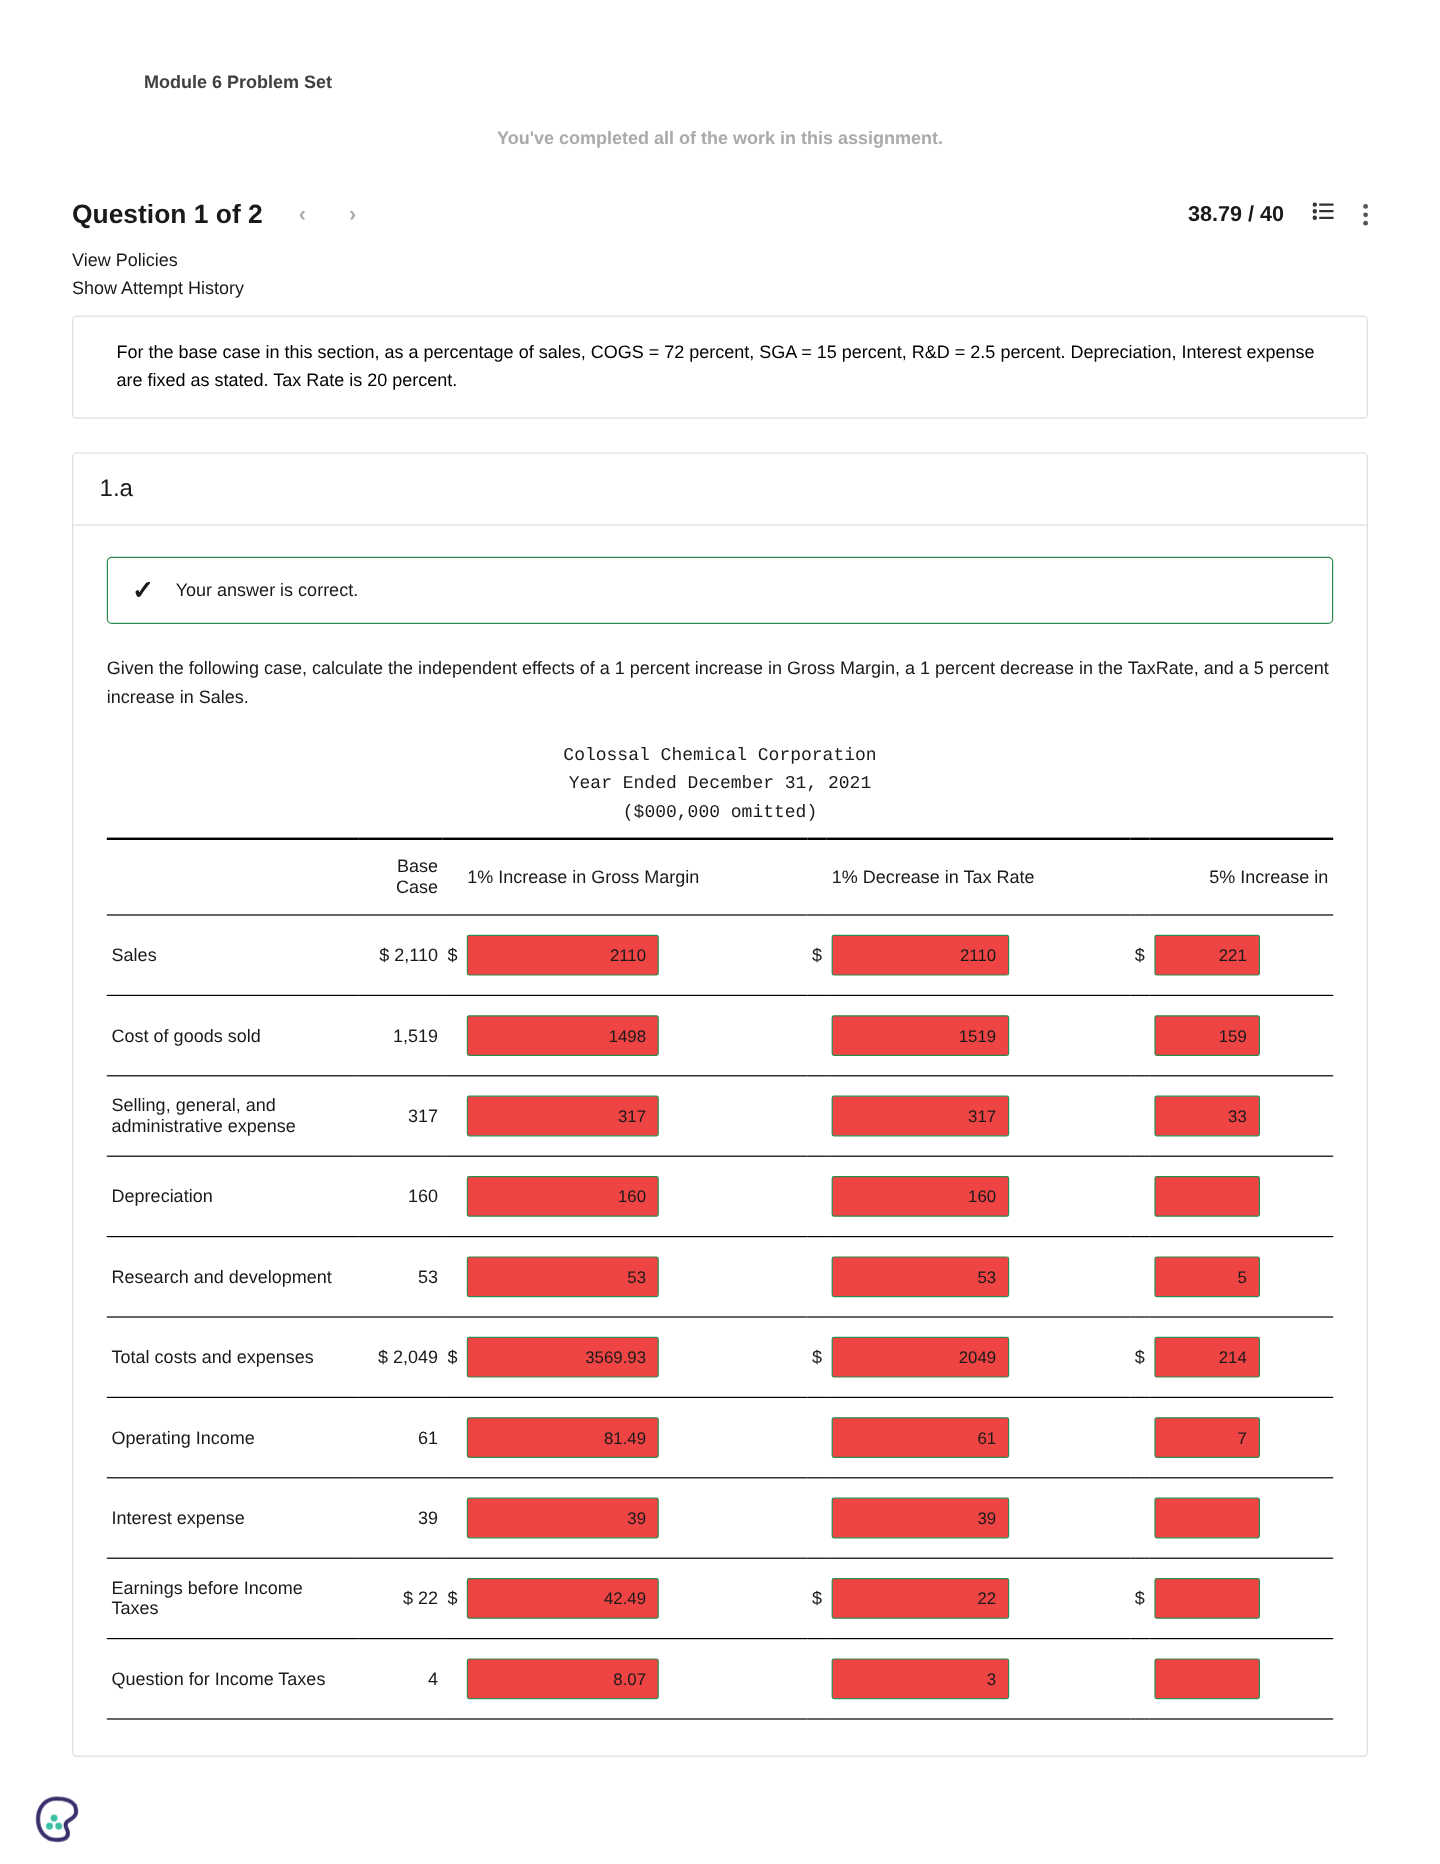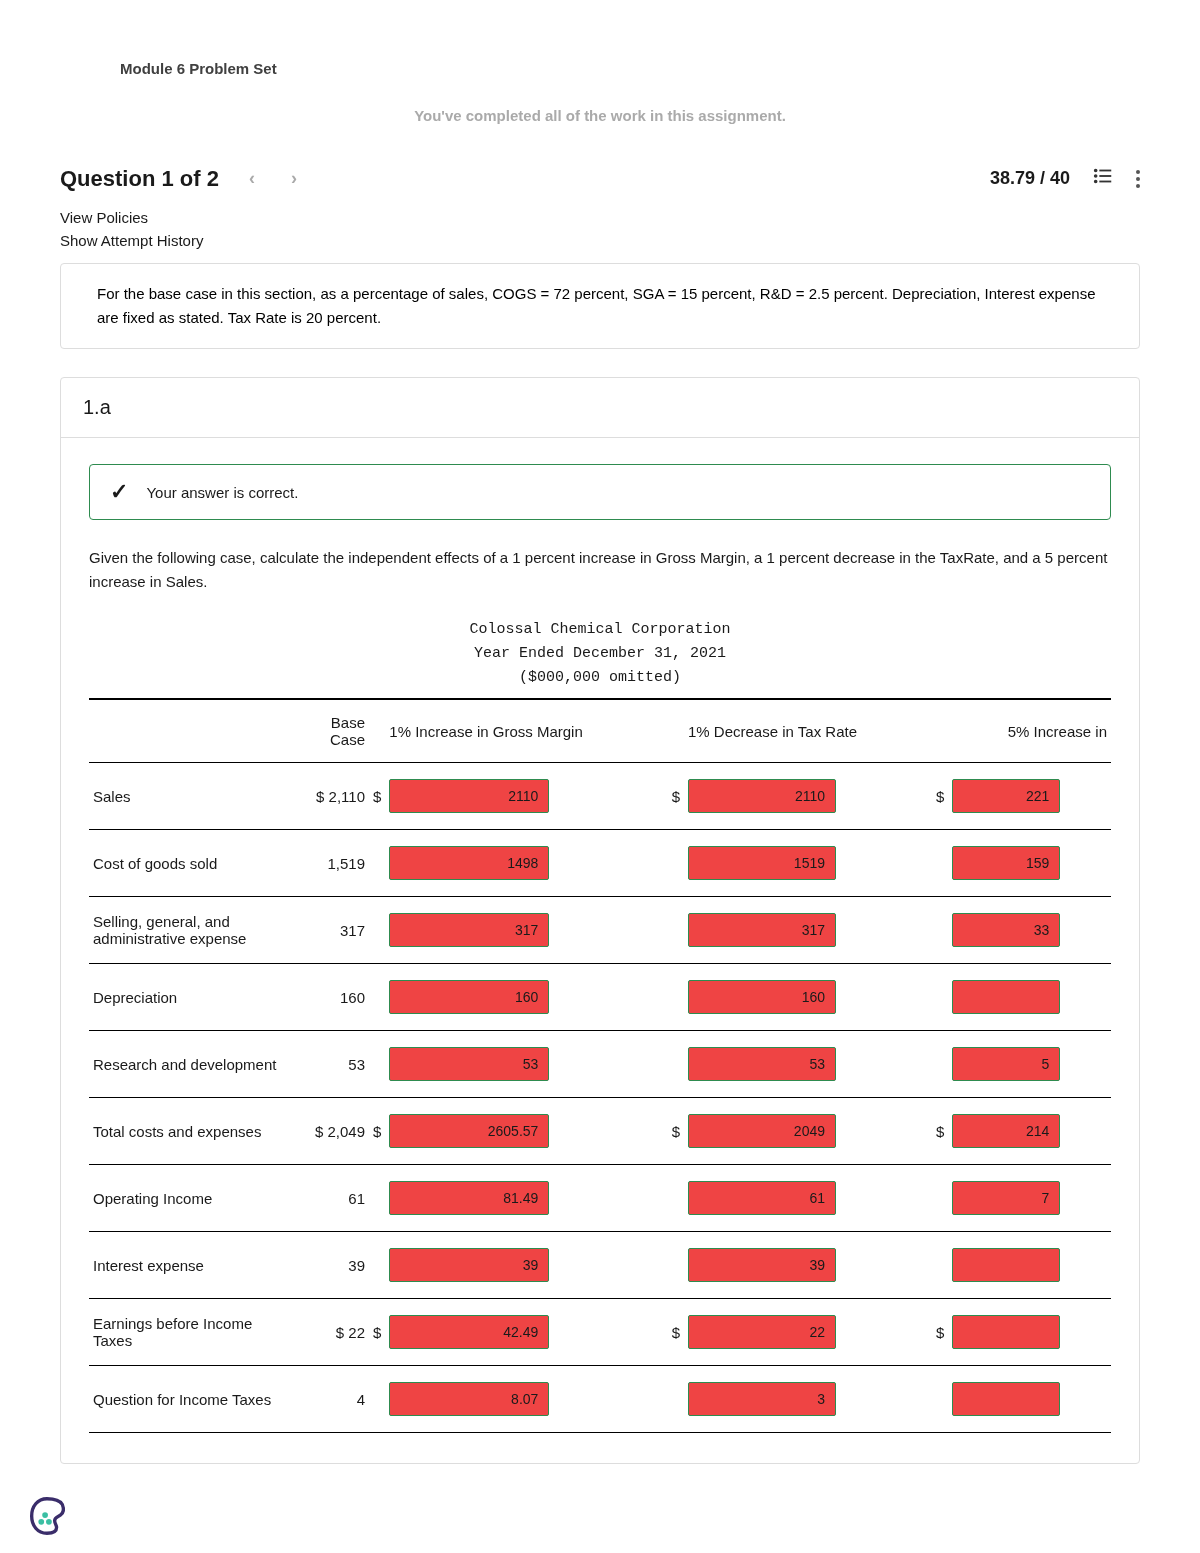--- a/index.html
+++ b/index.html
@@ -45,21 +45,21 @@
   .base { width:70px; text-align:right; padding-right:8px;}
   .dollar { width:16px; text-align:left;}
   .inputcell { }
   .fakeinput {
     border:1.5px solid #2e8b4f; border-radius:2px; height:34px; padding:0 10px;
     display:flex; align-items:center; justify-content:flex-end; background:#ef4444;
     font-size:14px;
   }
   .col-gm .fakeinput { width:160px;}
   .col-tr .fakeinput { width:148px;}
-  .col-si .fakeinput { width:108px;}
+  .col-si .fakeinput { width:88px;}
   .corner-badge {
     position: fixed; left:24px; bottom:14px; width:46px; height:46px;
     display:flex; align-items:center; justify-content:center;
   }
   .corner-badge svg { width:46px; height:46px; }
 </style>
 </head>
 <body>
 
 <div class="wrap">
@@ -203,21 +203,21 @@
               <td class="dollar"></td>
               <td class="inputcell col-si">
                 <div class="fakeinput">5</div>
               </td>
             </tr>
             <tr>
               <td class="rowlabel">Total costs and expenses</td>
               <td class="base">$ 2,049</td>
               <td class="dollar">$</td>
               <td class="inputcell col-gm">
-                <div class="fakeinput">2605.57</div>
+                <div class="fakeinput">3569.93</div>
               </td>
               <td class="dollar">$</td>
               <td class="inputcell col-tr">
                 <div class="fakeinput">2049</div>
               </td>
               <td class="dollar">$</td>
               <td class="inputcell col-si">
                 <div class="fakeinput">214</div>
               </td>
             </tr>

